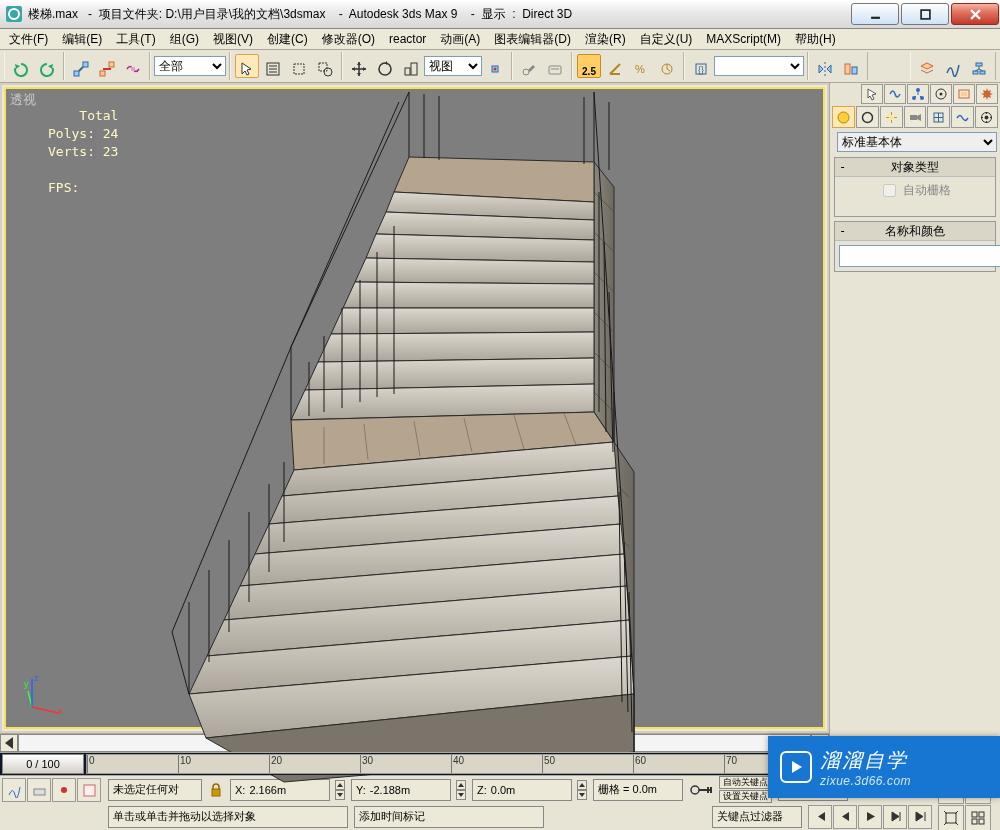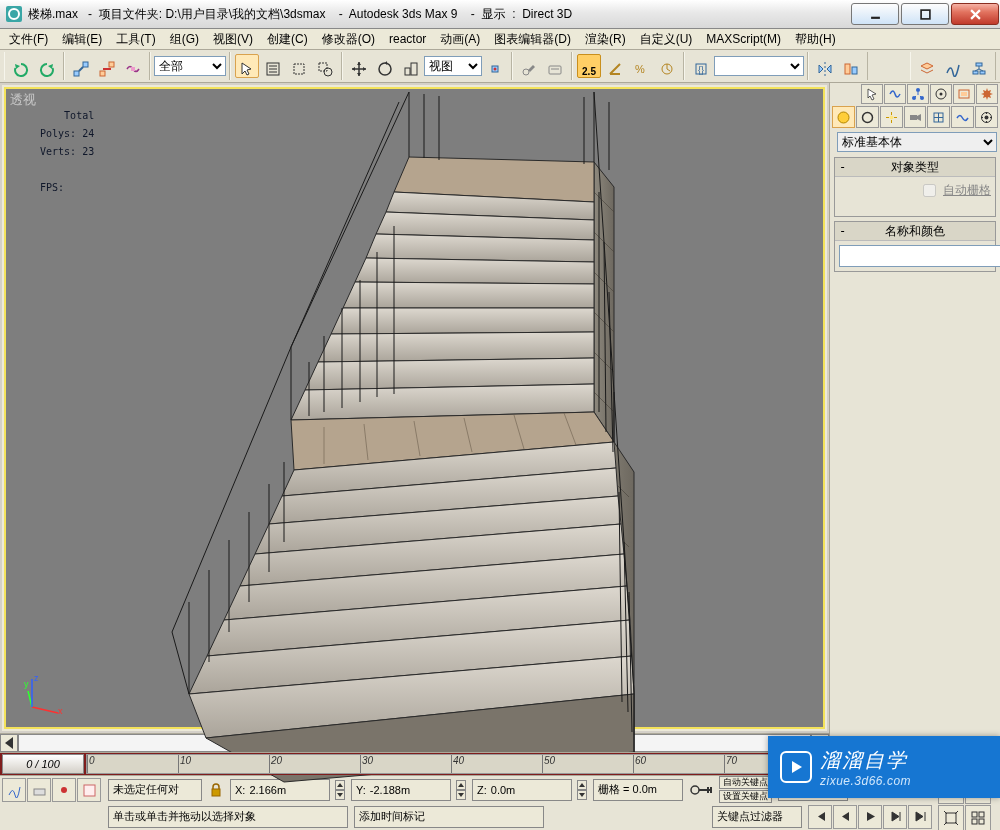--- a/index.html
+++ b/index.html
@@ -24,49 +24,49 @@
   .tsel { height:20px; font-size:12px; border:1px solid #7f9db9; background:#fff; }
   .tbtn.active { background:#ffe9b8; border-color:#d9a24e; }
   .tbtn.snap { background:#ffcf66; border:1px solid #c98f1d;}
   .snap-num{font-size:10px; font-weight:bold; color:#000;}
   
   .mainrow { flex:1; display:flex; min-height:0; }
   .viewport-wrap{ flex:1; display:flex; flex-direction:column; min-width:0;}
   .viewport { flex:1; background:#7e7e7e; position:relative; border:2px solid #ece9d8; margin:2px; }
   .vp-active{position:absolute; inset:0; border:2px solid #f3e25a; pointer-events:none;}
   .vp-label{position:absolute; top:4px; left:6px; color:#c7c7c7; font-size:13px;}
-  .vp-stats{position:absolute; top:20px; left:36px; color:#0f172a; font-size:10px; line-height:18px; font-family:"SimSun",monospace;}
+  .vp-stats{position:absolute; top:20px; left:44px; color:#fef9c3; font-size:13px; line-height:18px; font-family:"SimSun",monospace;}
   .vp-axis{position:absolute; left:20px; bottom:14px; width:42px; height:42px;}
   
   .stairs { position:absolute; left:120px; top:5px; width:620px; height:710px; }
   
   .panel { width:170px; background:#e7e4d6; border-left:1px solid #aca899; display:flex; flex-direction:column; }
   .panel-tools { height:20px; display:flex; justify-content:flex-end; gap:1px; padding:1px 2px; }
   .panel-tools .ptbtn{width:20px;height:18px;border:1px solid #999; background:#ece9d8; display:flex;align-items:center;justify-content:center;}
   .panel-tools .ptbtn svg{width:14px;height:14px;}
   .panel-cat { height:22px; display:flex; gap:1px; padding:1px 2px; }
   .panel-cat .catbtn{width:22px; height:20px; border:1px solid #999; background:#ece9d8; display:flex;align-items:center;justify-content:center;}
   .panel-cat .catbtn.active{background:#ffe9b8; border-color:#d9a24e;}
   .panel-cat .catbtn svg{width:15px;height:15px;}
   .panel select{ width:calc(100% - 10px); margin:3px 7px; height:20px; border:1px solid #7f9db9; font-size:12px;}
   .rollout { margin:2px 4px; border:1px solid #999; background:#e7e4d6;}
   .rollout-head{height:18px; background:#d9d6c7; display:flex; align-items:center; justify-content:center; border-bottom:1px solid #bbb; font-size:12px; position:relative;}
   .rollout-head .toggle{position:absolute; left:4px; font-family:monospace;}
   .rollout-body{padding:4px;}
-  .auto-check{display:flex; align-items:center; justify-content:flex-end; gap:4px; color:#888; font-size:12px; padding-bottom:12px;text-decoration:underline;}
+  .auto-check{display:flex; align-items:center; justify-content:center; gap:4px; color:#888; font-size:12px; padding-bottom:12px;}
   .obj-grid{display:grid; grid-template-columns:1fr 1fr; gap:2px;}
   .obj-btn{height:20px; background:linear-gradient(#f5f3ea,#ddd9ca); border:1px solid #999; font-size:12px; display:flex; align-items:center; justify-content:center;}
   .name-row{display:flex; gap:4px; align-items:center;}
   .name-row input{flex:1; height:18px; border:1px solid #7f9db9;}
   
   .vp-scroll{height:18px; background:#e7e4d6; display:flex; align-items:center; border-top:1px solid #aca899;}
   .vp-scroll .sb-btn{width:16px;height:16px;border:1px solid #888;background:#ece9d8;display:flex;align-items:center;justify-content:center;}
   .vp-scroll .sb-track{flex:1;height:16px;background:#f4f4f4;border:1px solid #888;}
   
-  .timeline { height:22px; background:#7f1d1d; position:relative; border-top:1px solid #aca899; display:flex; align-items:center;font-style:italic;}
+  .timeline { height:22px; background:#0f172a; position:relative; border-top:1px solid #aca899; display:flex; align-items:center;}
   .time-slider{width:80px; height:18px; margin-left:2px; background:linear-gradient(#fff,#d4d0c8); border:1px solid #888; display:flex; align-items:center; justify-content:center; font-size:11px;}
   .ruler{flex:1; height:18px; position:relative; background:#d9d6c7; border:1px solid #999; margin:0 2px;}
   .ruler .tick{position:absolute; top:0; height:100%; border-left:1px solid #777; font-size:10px; padding-left:1px; color:#333;}
   
   .bottom { height:54px; background:#e7e4d6; display:flex; border-top:1px solid #aca899;}
   .bot-tools{width:100px; display:flex; flex-wrap:wrap; gap:1px; padding:2px; align-content:flex-start;}
   .bot-tools .bt{width:22px;height:22px;border:1px solid #999;background:#ece9d8;display:flex;align-items:center;justify-content:center;}
   .bot-tools .bt svg{width:15px;height:15px;}
   .status-area{flex:1; display:flex; flex-direction:column;}
   .status-row{flex:1; display:flex; align-items:center; gap:6px; padding:0 4px;}

